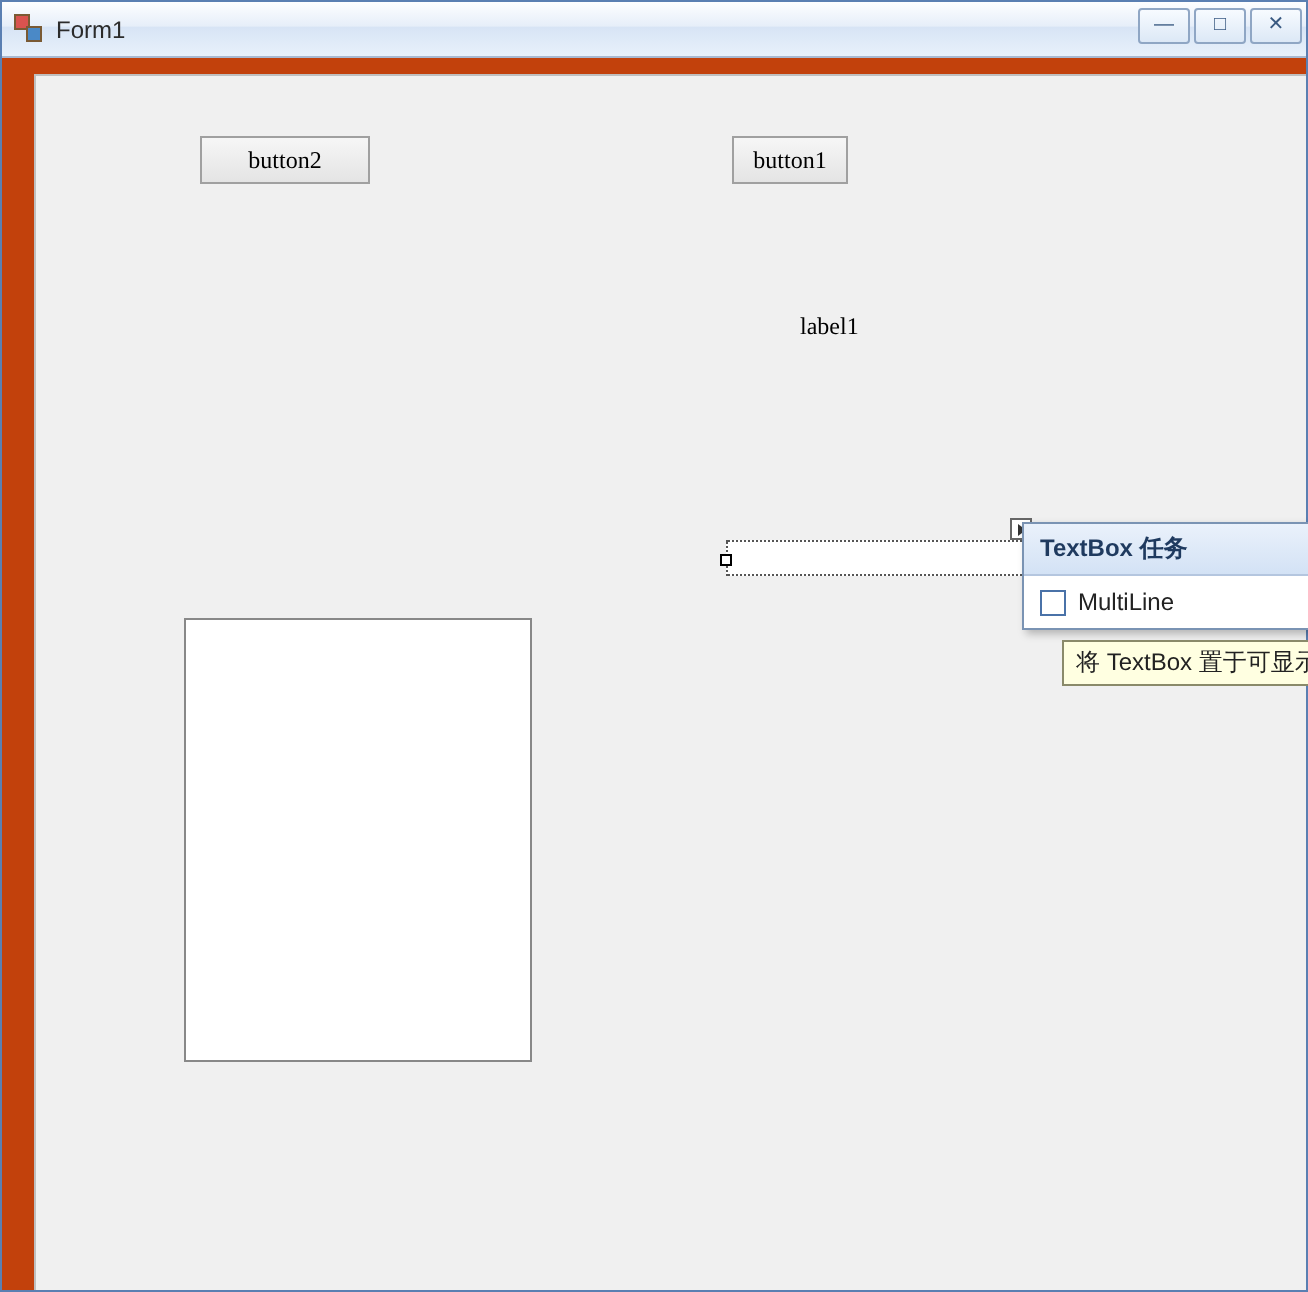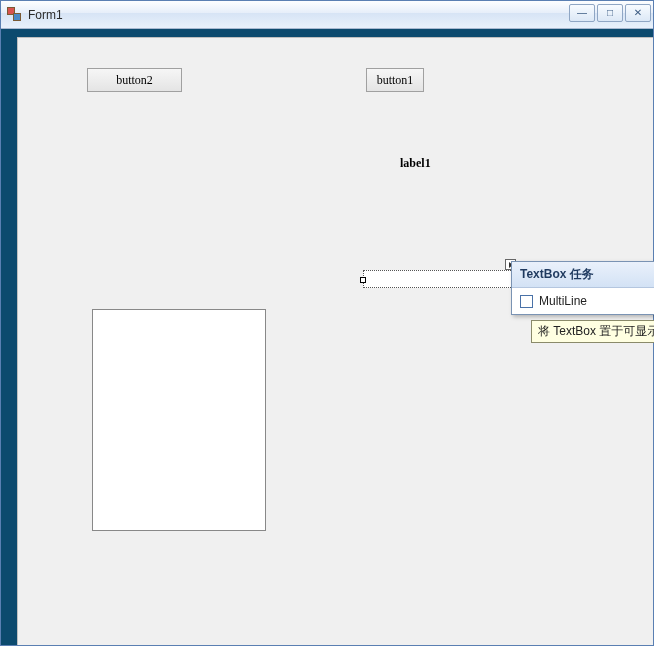--- a/index.html
+++ b/index.html
@@ -11,21 +11,21 @@
       background: #fff;
       overflow: hidden;
       position: relative;
     }
     .window {
       position: absolute;
       left: 0; top: 0;
       width: 654px;
       height: 646px;
       border: 1px solid #5a7fb2;
-      background: #0c4a6e;
+      background: #c2410c;
     }
     .titlebar {
       height: 28px;
       background: linear-gradient(#fdfeff, #e6eef9 45%, #d7e4f5 46%, #e8f1fb);
       border-bottom: 1px solid #a8b9d1;
       display: flex;
       align-items: center;
       padding: 0 4px 0 6px;
       position: relative;
     }
@@ -78,29 +78,28 @@
       height: 24px;
       background: linear-gradient(#f6f6f6,#e4e4e4);
       border: 1px solid #a0a0a0;
       font-family: "SimSun","NSimSun",serif;
       font-size: 12px;
       display: flex;
       align-items: center;
       justify-content: center;
       color: #000;
     }
-    .btn2 { left: 69px; top: 30px; width: 95px; }
+    .btn2 { left: 82px; top: 30px; width: 85px; }
     .btn1 { left: 348px; top: 30px; width: 58px; }
     .wf-label {
       position: absolute;
       left: 382px; top: 118px;
       font-family: "SimSun","NSimSun",serif;
       font-size: 12px;
       color: #000;
-      font-weight: bold;
     }
     .wf-textbox {
       position: absolute;
       left: 345px; top: 232px;
       width: 152px; height: 18px;
       background: #fff;
       border: 1px dotted #555;
     }
     .wf-textbox .handle {
       position: absolute;

